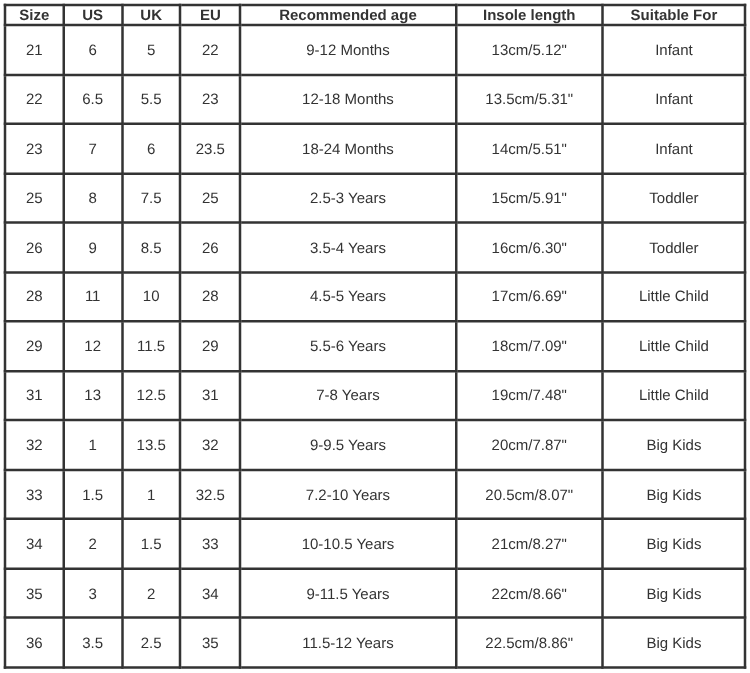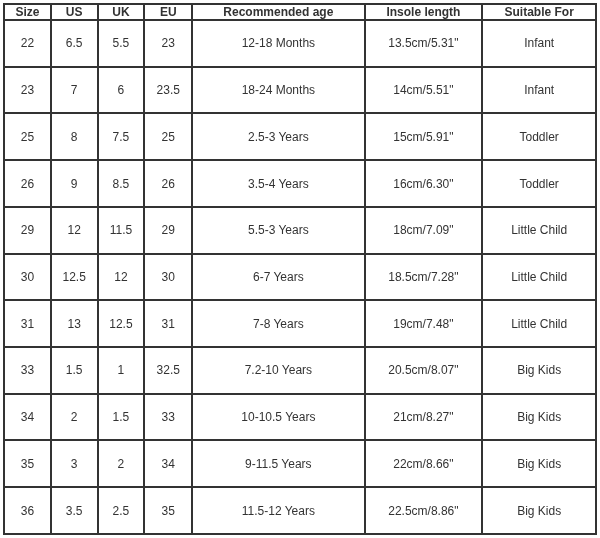--- a/index.html
+++ b/index.html
@@ -72,20 +72,29 @@
         <th>US</th>
         <th>UK</th>
         <th>EU</th>
         <th>Recommended age</th>
         <th>Insole length</th>
         <th>Suitable For</th>
       </tr>
     </thead>
     <tbody>
         <tr>
+          <td>21</td>
+          <td>6</td>
+          <td>5</td>
+          <td>22</td>
+          <td>9-12 Months</td>
+          <td>13cm/5.12"</td>
+          <td>Infant</td>
+        </tr>
+        <tr>
           <td>22</td>
           <td>6.5</td>
           <td>5.5</td>
           <td>23</td>
           <td>12-18 Months</td>
           <td>13.5cm/5.31"</td>
           <td>Infant</td>
         </tr>
         <tr>
           <td>23</td>
@@ -108,47 +117,56 @@
         <tr>
           <td>26</td>
           <td>9</td>
           <td>8.5</td>
           <td>26</td>
           <td>3.5-4 Years</td>
           <td>16cm/6.30"</td>
           <td>Toddler</td>
         </tr>
         <tr>
+          <td>28</td>
+          <td>11</td>
+          <td>10</td>
+          <td>28</td>
+          <td>4.5-5 Years</td>
+          <td>17cm/6.69"</td>
+          <td>Little Child</td>
+        </tr>
+        <tr>
           <td>29</td>
           <td>12</td>
           <td>11.5</td>
           <td>29</td>
-          <td>5.5-3 Years</td>
+          <td>5.5-6 Years</td>
           <td>18cm/7.09"</td>
-          <td>Little Child</td>
-        </tr>
-        <tr>
-          <td>30</td>
-          <td>12.5</td>
-          <td>12</td>
-          <td>30</td>
-          <td>6-7 Years</td>
-          <td>18.5cm/7.28"</td>
           <td>Little Child</td>
         </tr>
         <tr>
           <td>31</td>
           <td>13</td>
           <td>12.5</td>
           <td>31</td>
           <td>7-8 Years</td>
           <td>19cm/7.48"</td>
           <td>Little Child</td>
         </tr>
         <tr>
+          <td>32</td>
+          <td>1</td>
+          <td>13.5</td>
+          <td>32</td>
+          <td>9-9.5 Years</td>
+          <td>20cm/7.87"</td>
+          <td>Big Kids</td>
+        </tr>
+        <tr>
           <td>33</td>
           <td>1.5</td>
           <td>1</td>
           <td>32.5</td>
           <td>7.2-10 Years</td>
           <td>20.5cm/8.07"</td>
           <td>Big Kids</td>
         </tr>
         <tr>
           <td>34</td>

